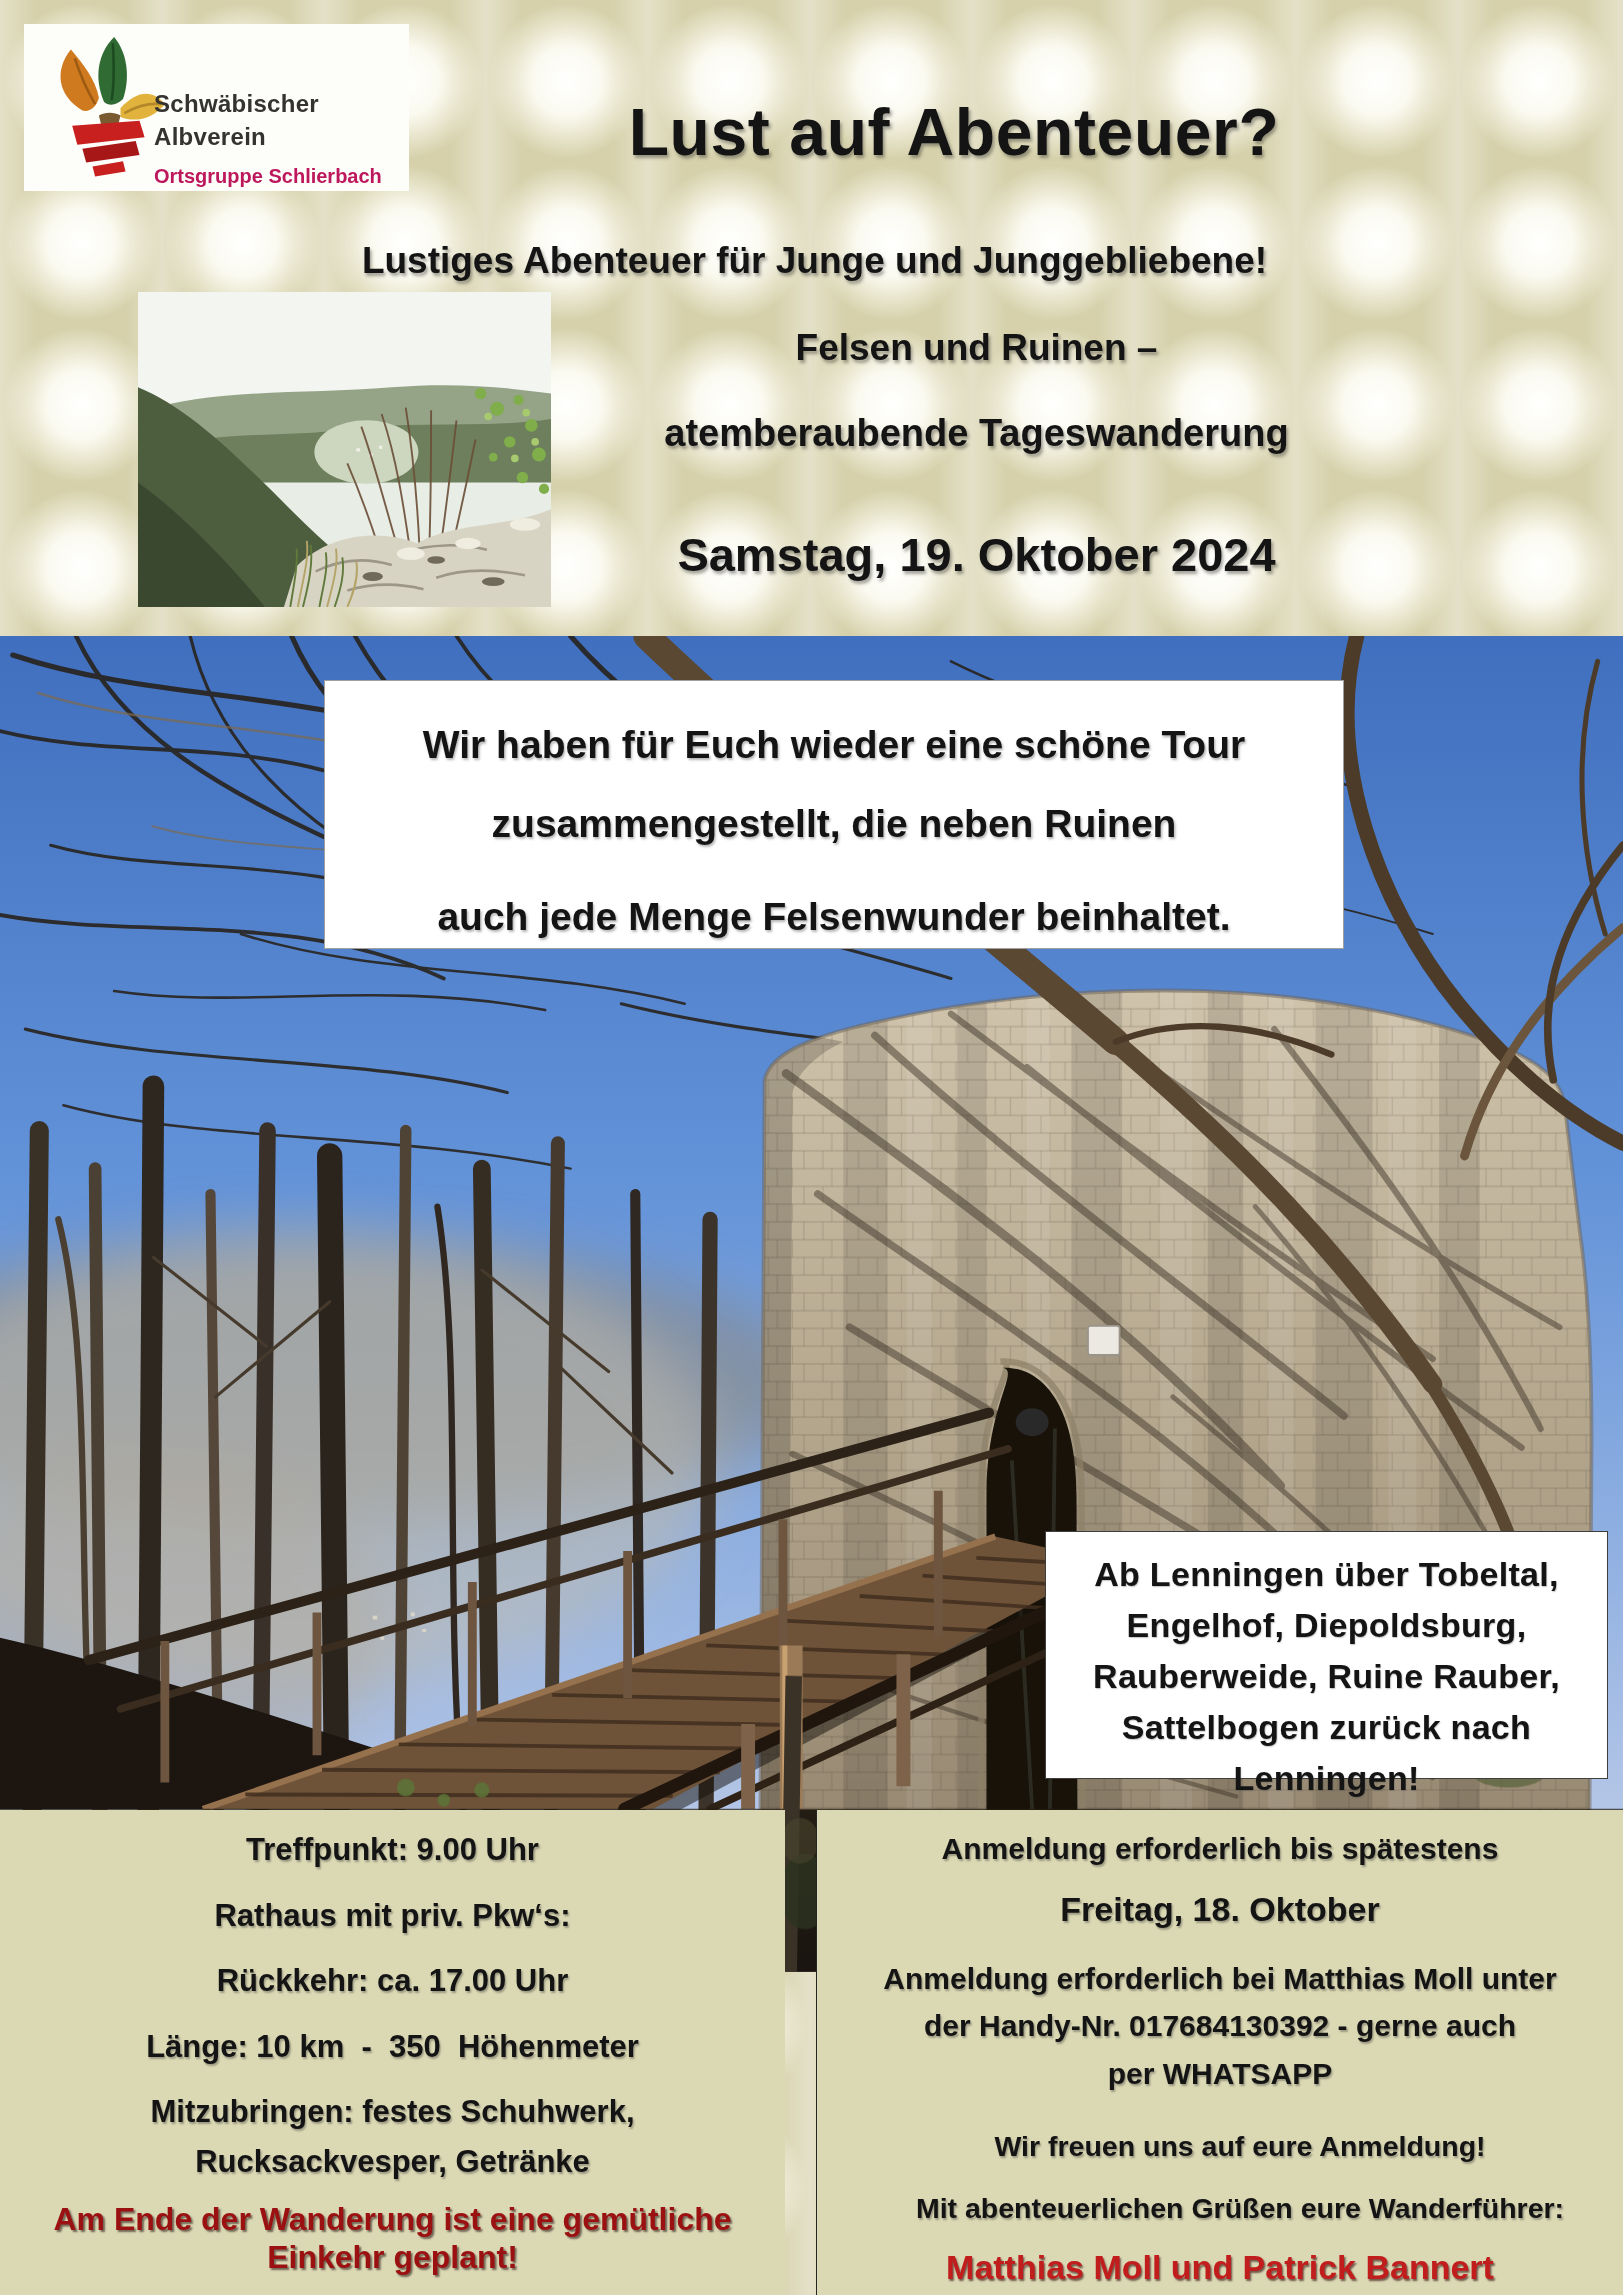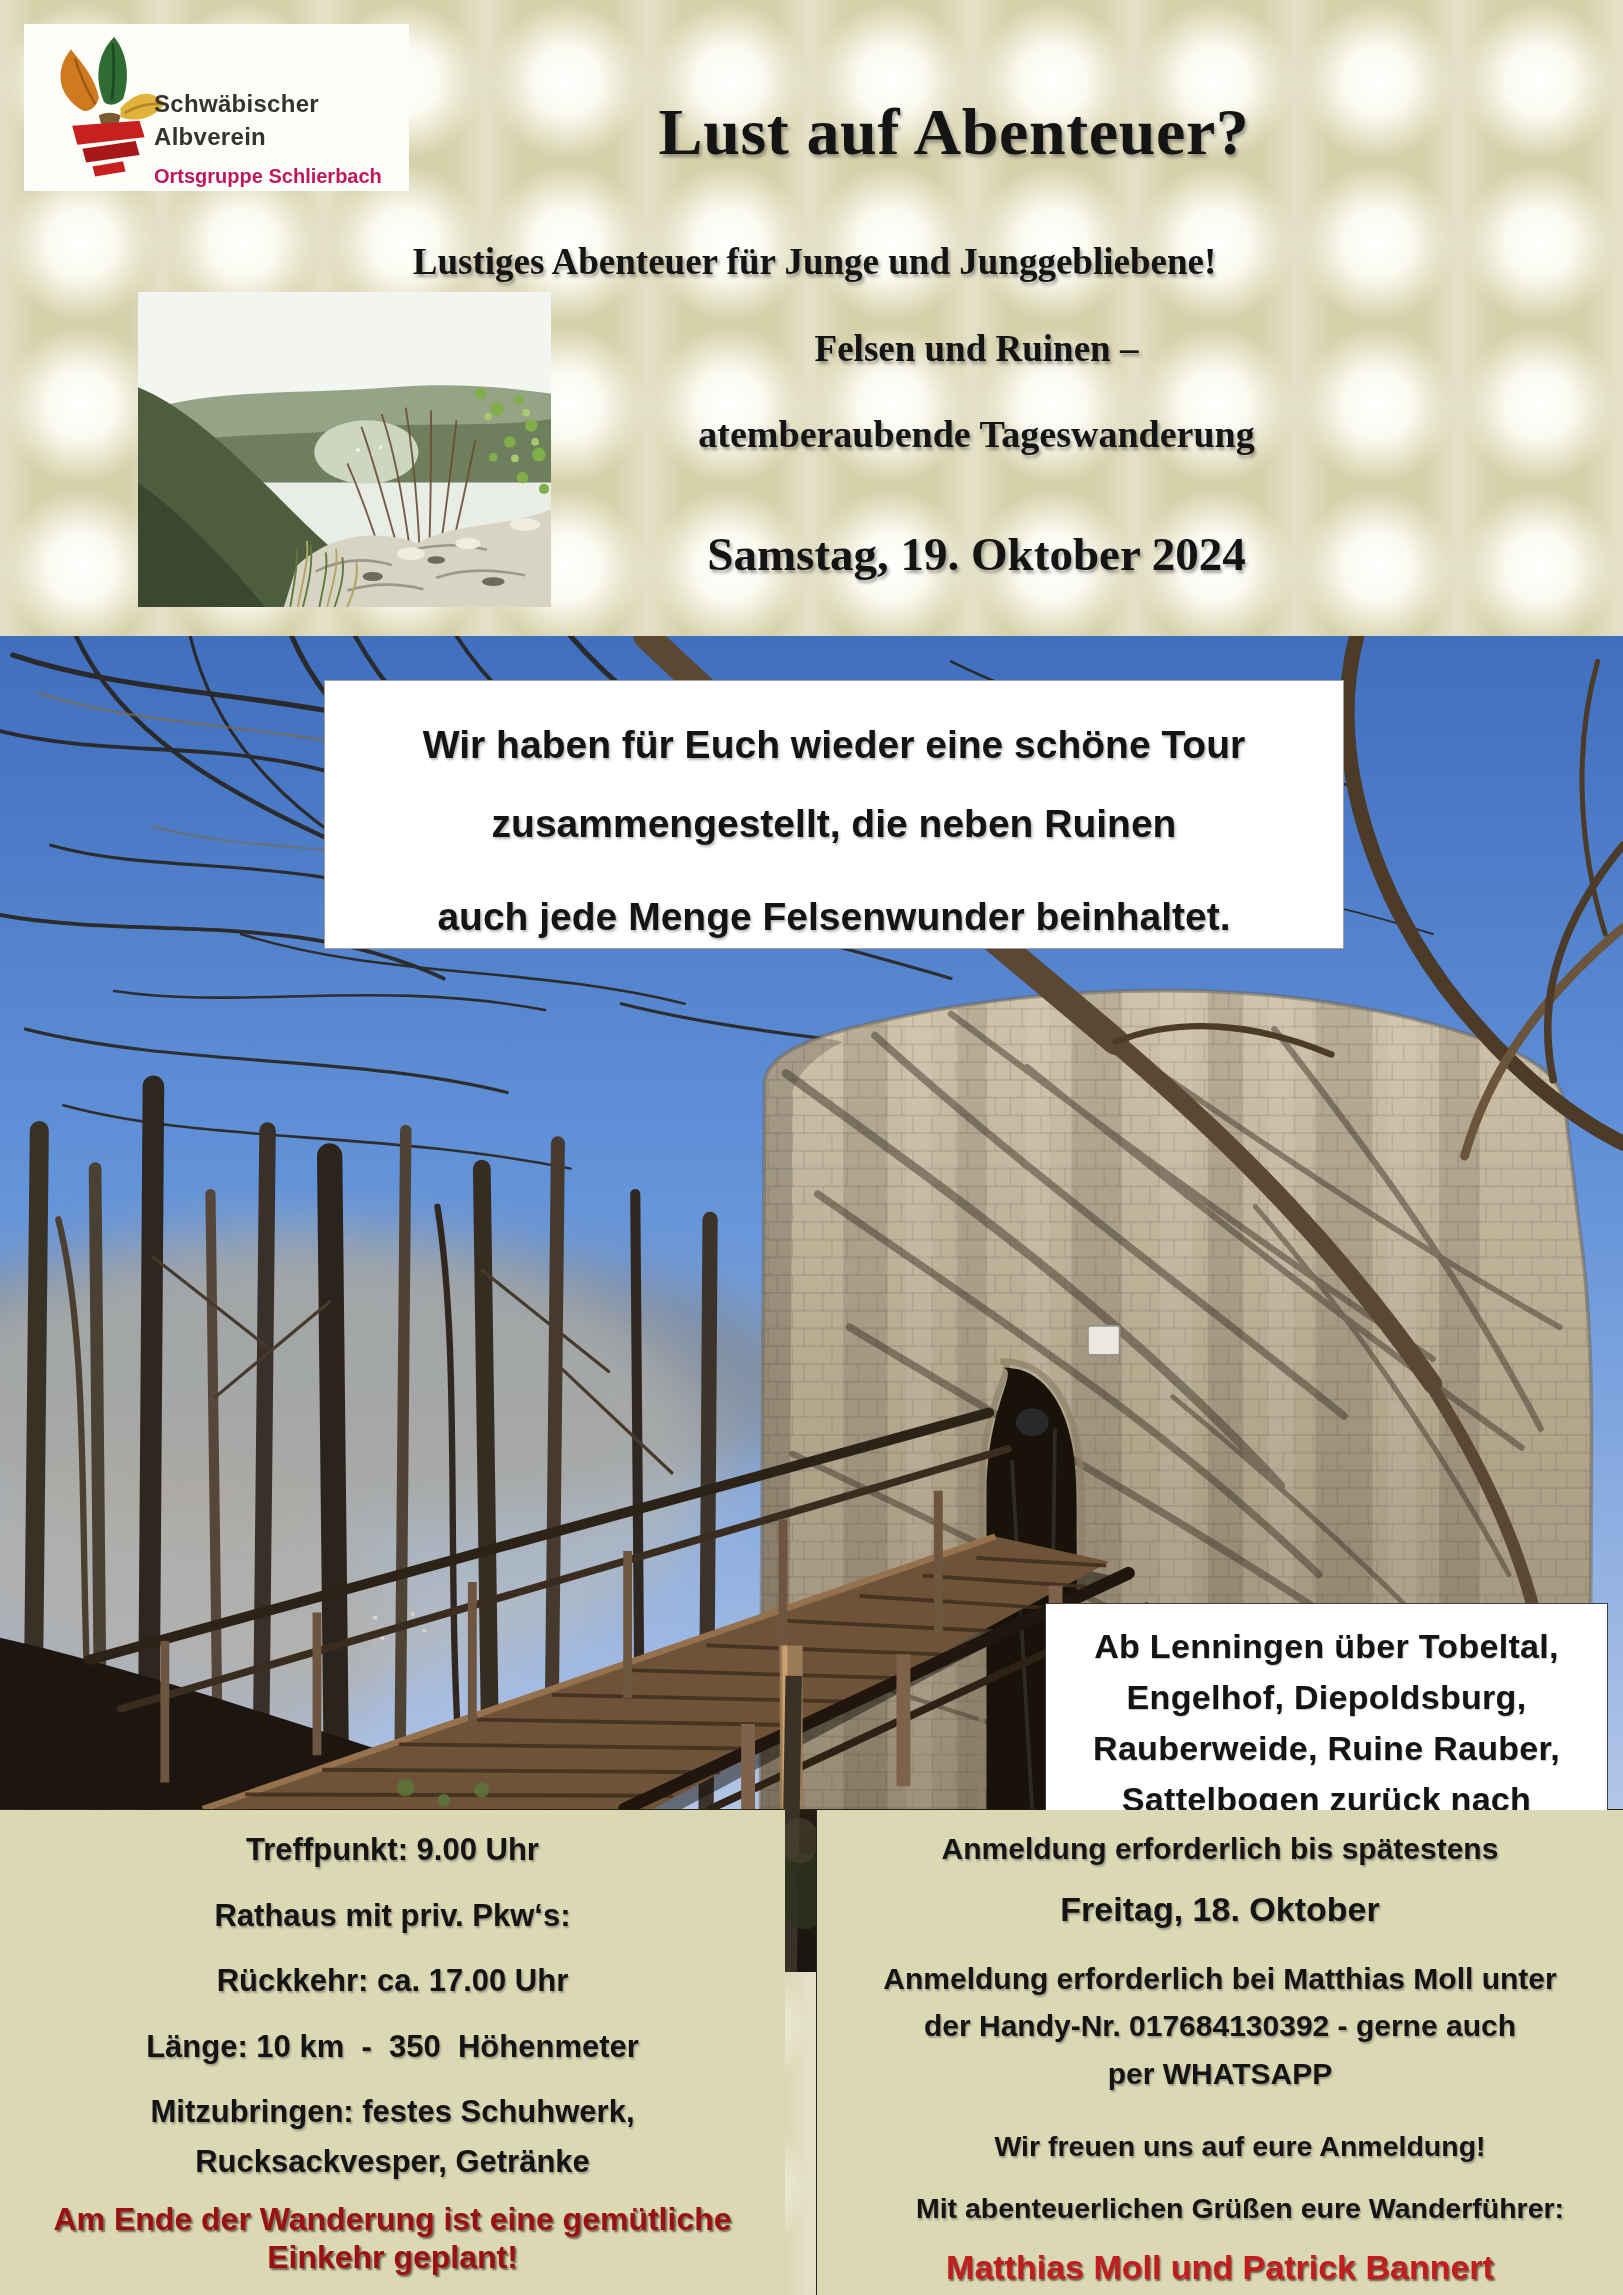--- a/index.html
+++ b/index.html
@@ -8,40 +8,40 @@
     font-family:"Liberation Sans",sans-serif;font-weight:700;color:#141414;
     background-color:#d6d1ab;
     background-image:
       radial-gradient(closest-side at 50% 50%, #ffffff 0%, #fbfaf0 42%, rgba(214,209,171,0) 96%),
       linear-gradient(90deg, rgba(255,255,255,.35) 0%, rgba(255,255,255,0) 22%, rgba(255,255,255,0) 78%, rgba(255,255,255,.35) 100%);
     background-size:162px 162px,162px 162px;
   }
   .abs{position:absolute;}
   .ctr{text-align:center;}
   .nw{white-space:pre-wrap;}
-  .shadow{text-shadow:1.9px 2.5px 3.2px rgba(60,58,50,.45);font-family:Liberation Serif, serif;}
+  .shadow{text-shadow:1.9px 2.5px 3.2px rgba(60,58,50,.45);}
   
   .logo-box{left:24px;top:24px;width:385px;height:167px;background:#fdfdfa;}
   .logo-t1{left:130px;top:63px;font-size:24px;line-height:33px;color:#35332f;letter-spacing:0.3px;}
   .logo-t2{left:130px;top:141px;font-size:20px;color:#be185d;}
   
   .title{left:285px;right:0;top:94px;font-size:66px;letter-spacing:0.6px;}
   .sub1{left:0;right:0;top:240px;font-size:37px;padding-left:6px;}
   .sub2{left:330px;right:0;top:327px;font-size:37px;}
   .sub3{left:330px;right:0;top:412px;font-size:38px;}
   .sub4{left:330px;right:0;top:495px;font-size:47px;margin-top:32px;}
   
   .photo-small{left:138px;top:292px;width:413px;height:315px;}
   .photo-big{left:0;top:636px;width:1623px;height:1336px;}
   .photo-small svg,.photo-big svg{display:block;width:100%;height:100%;}
   
   .textbox1{left:324px;top:680px;width:1020px;height:269px;background:#ffffff;border:1.3px solid #a0a0a0;box-sizing:border-box;padding-top:24px;}
   .textbox1 .ln{font-size:39px;line-height:79px;text-align:center;text-shadow:1.3px 1.9px 2.5px rgba(70,70,70,.4);}
   .textbox1 .gap{margin-top:14px;}
-  .textbox2{left:1045px;top:1603px;width:563px;height:248px;background:#ffffff;border:1.9px solid #3e3e3e;box-sizing:border-box;padding-top:16.5px;}
+  .textbox2{left:1045px;top:1531px;width:563px;height:248px;background:#ffffff;border:1.9px solid #3e3e3e;box-sizing:border-box;padding-top:16.5px;}
   .textbox2 .ln{font-size:34px;line-height:51px;text-align:center;letter-spacing:0.3px;text-shadow:0.6px 1.3px 1.3px rgba(80,80,80,.35);}
   
   .box-left{left:0;top:1810px;width:785px;height:574px;background:#dbd8b4;}
   .box-right{left:816px;top:1810px;width:807px;height:485px;background:#dbd8b4;border-left:1.9px solid #262626;box-sizing:border-box;}
   .bl{left:0;right:0;text-align:center;text-shadow:1.3px 1.9px 1.9px rgba(60,60,55,.4);}
   .f49{font-size:31px;} .f48{font-size:30px;} .f54{font-size:34px;} .f47{font-size:30px;} .f45{font-size:28.5px;padding-left:40px;} .f53{font-size:34px;} .f50{font-size:32px;}
   .red1{color:#9b1111;text-shadow:1.9px 1.9px 1.9px rgba(25,8,8,.55);}
   .red2{color:#c21d1d;text-shadow:1.3px 1.9px 1.9px rgba(40,5,5,.6);}
 </style>
 </head>

